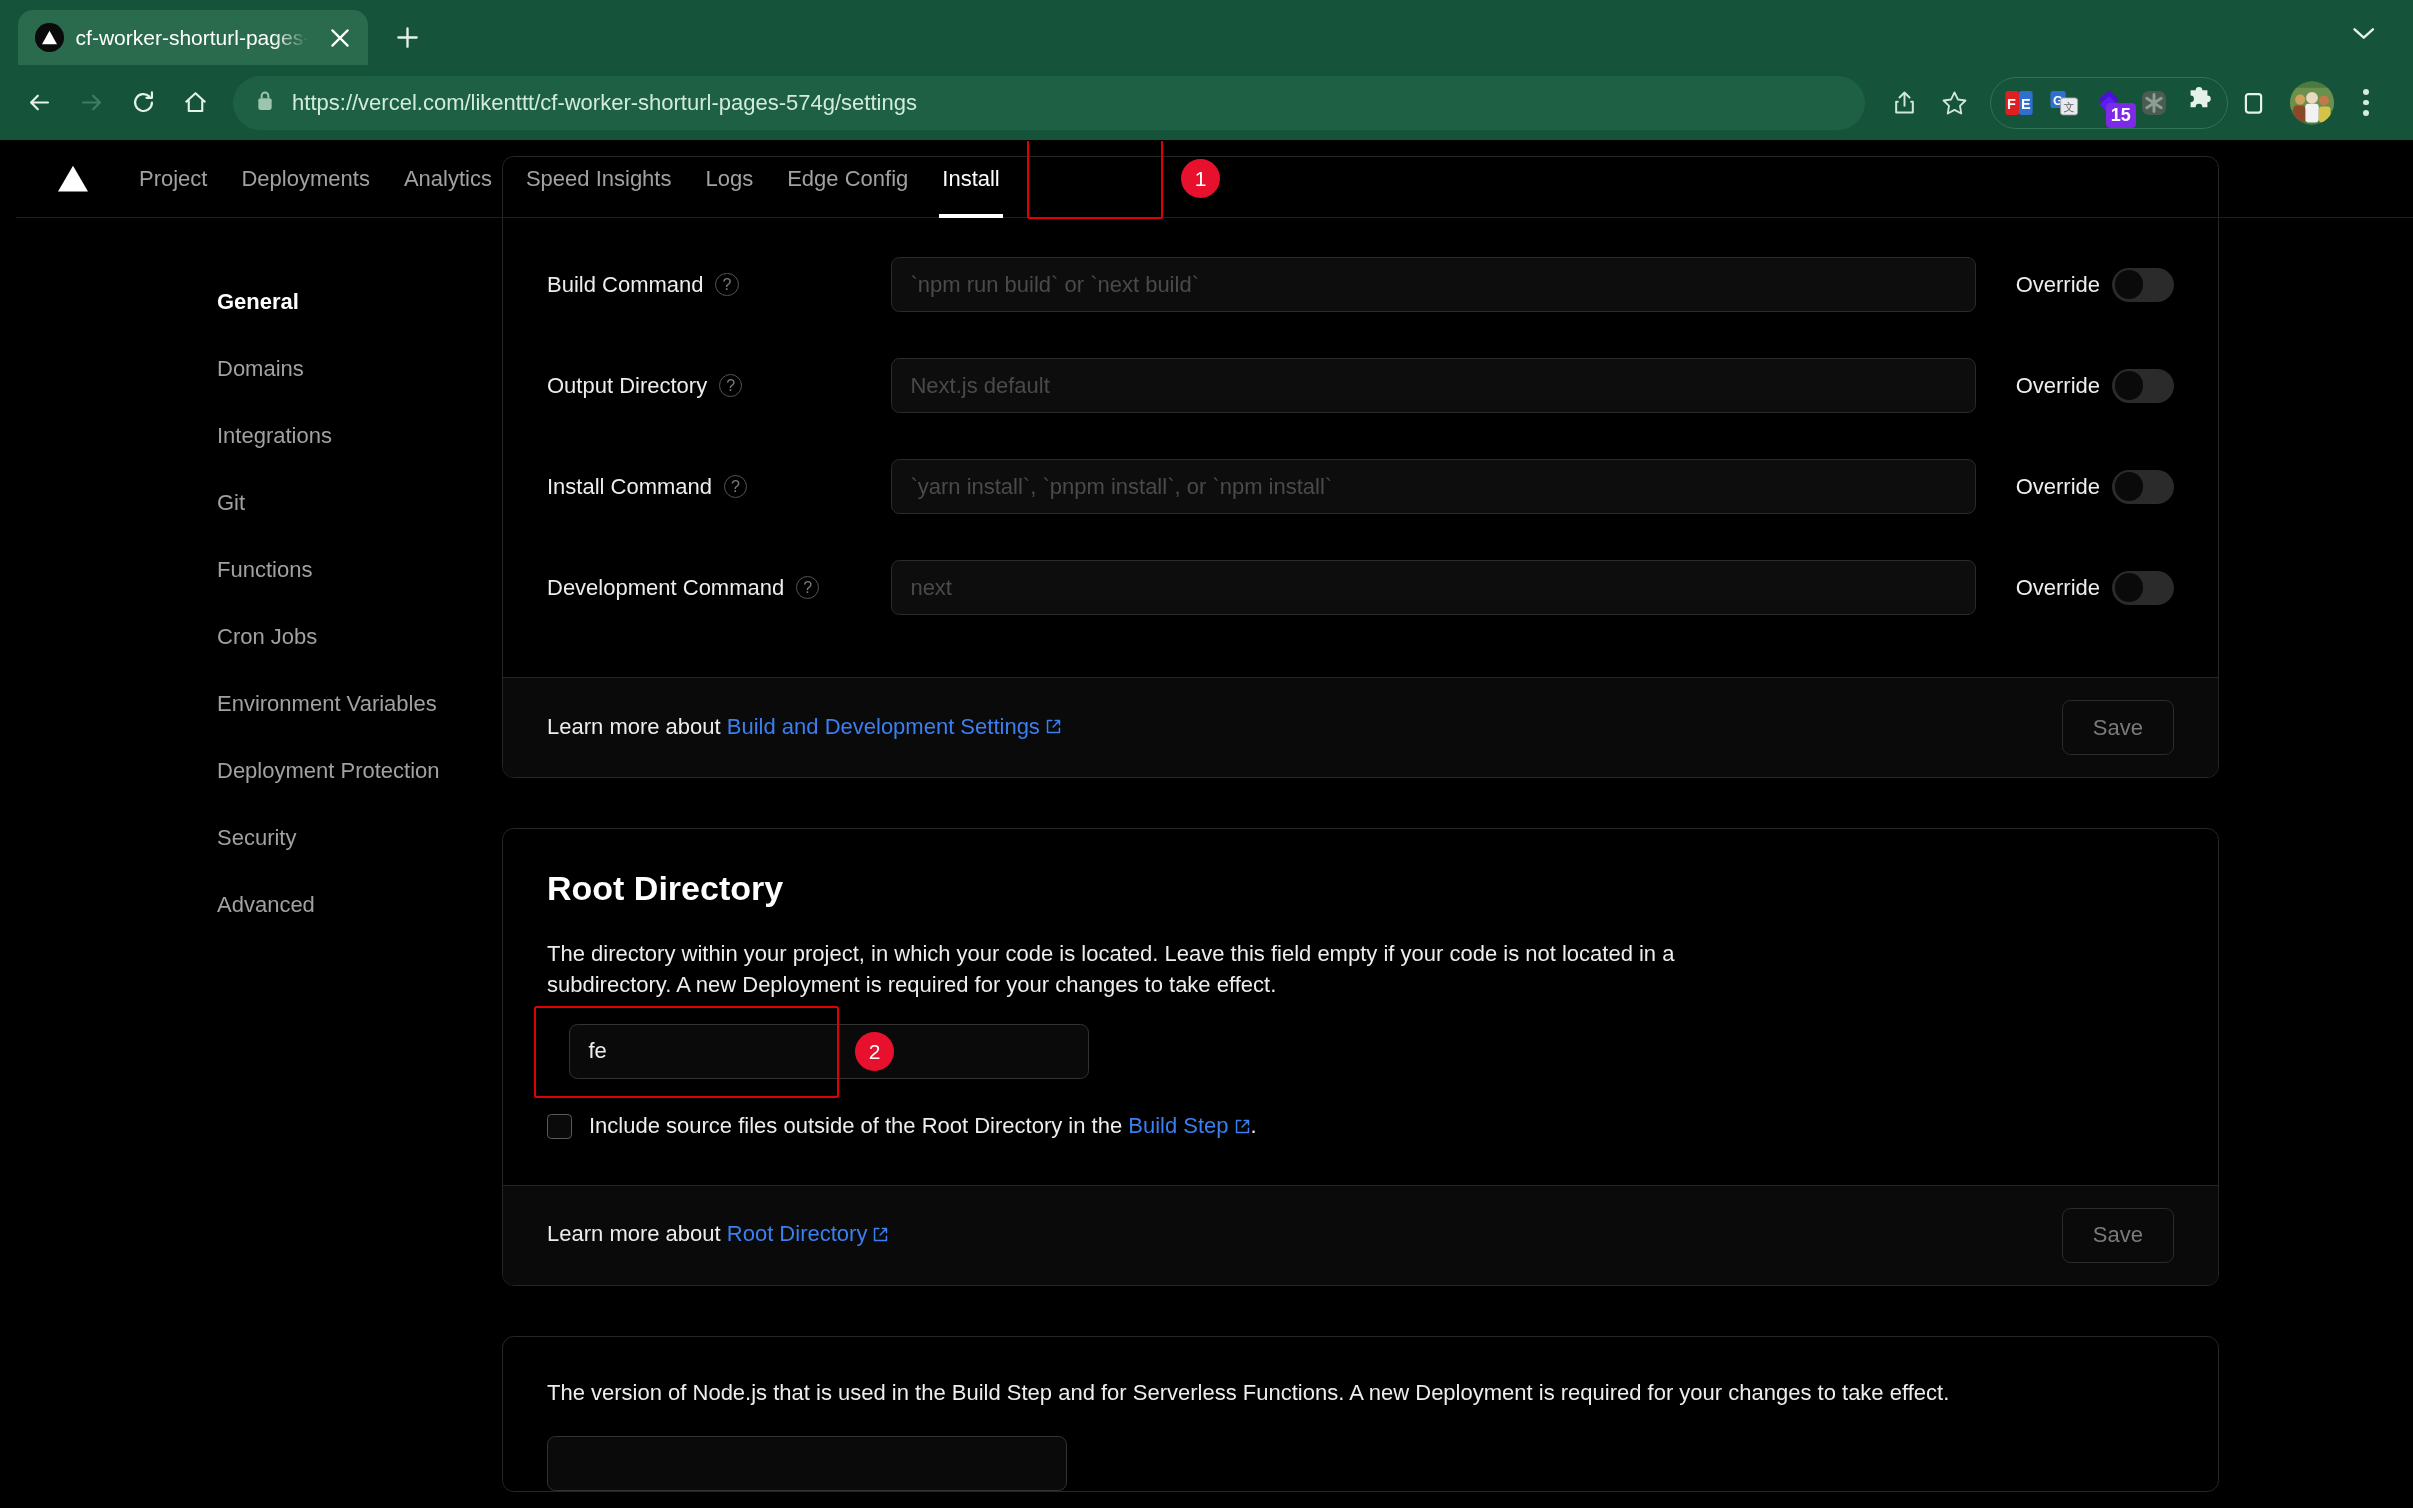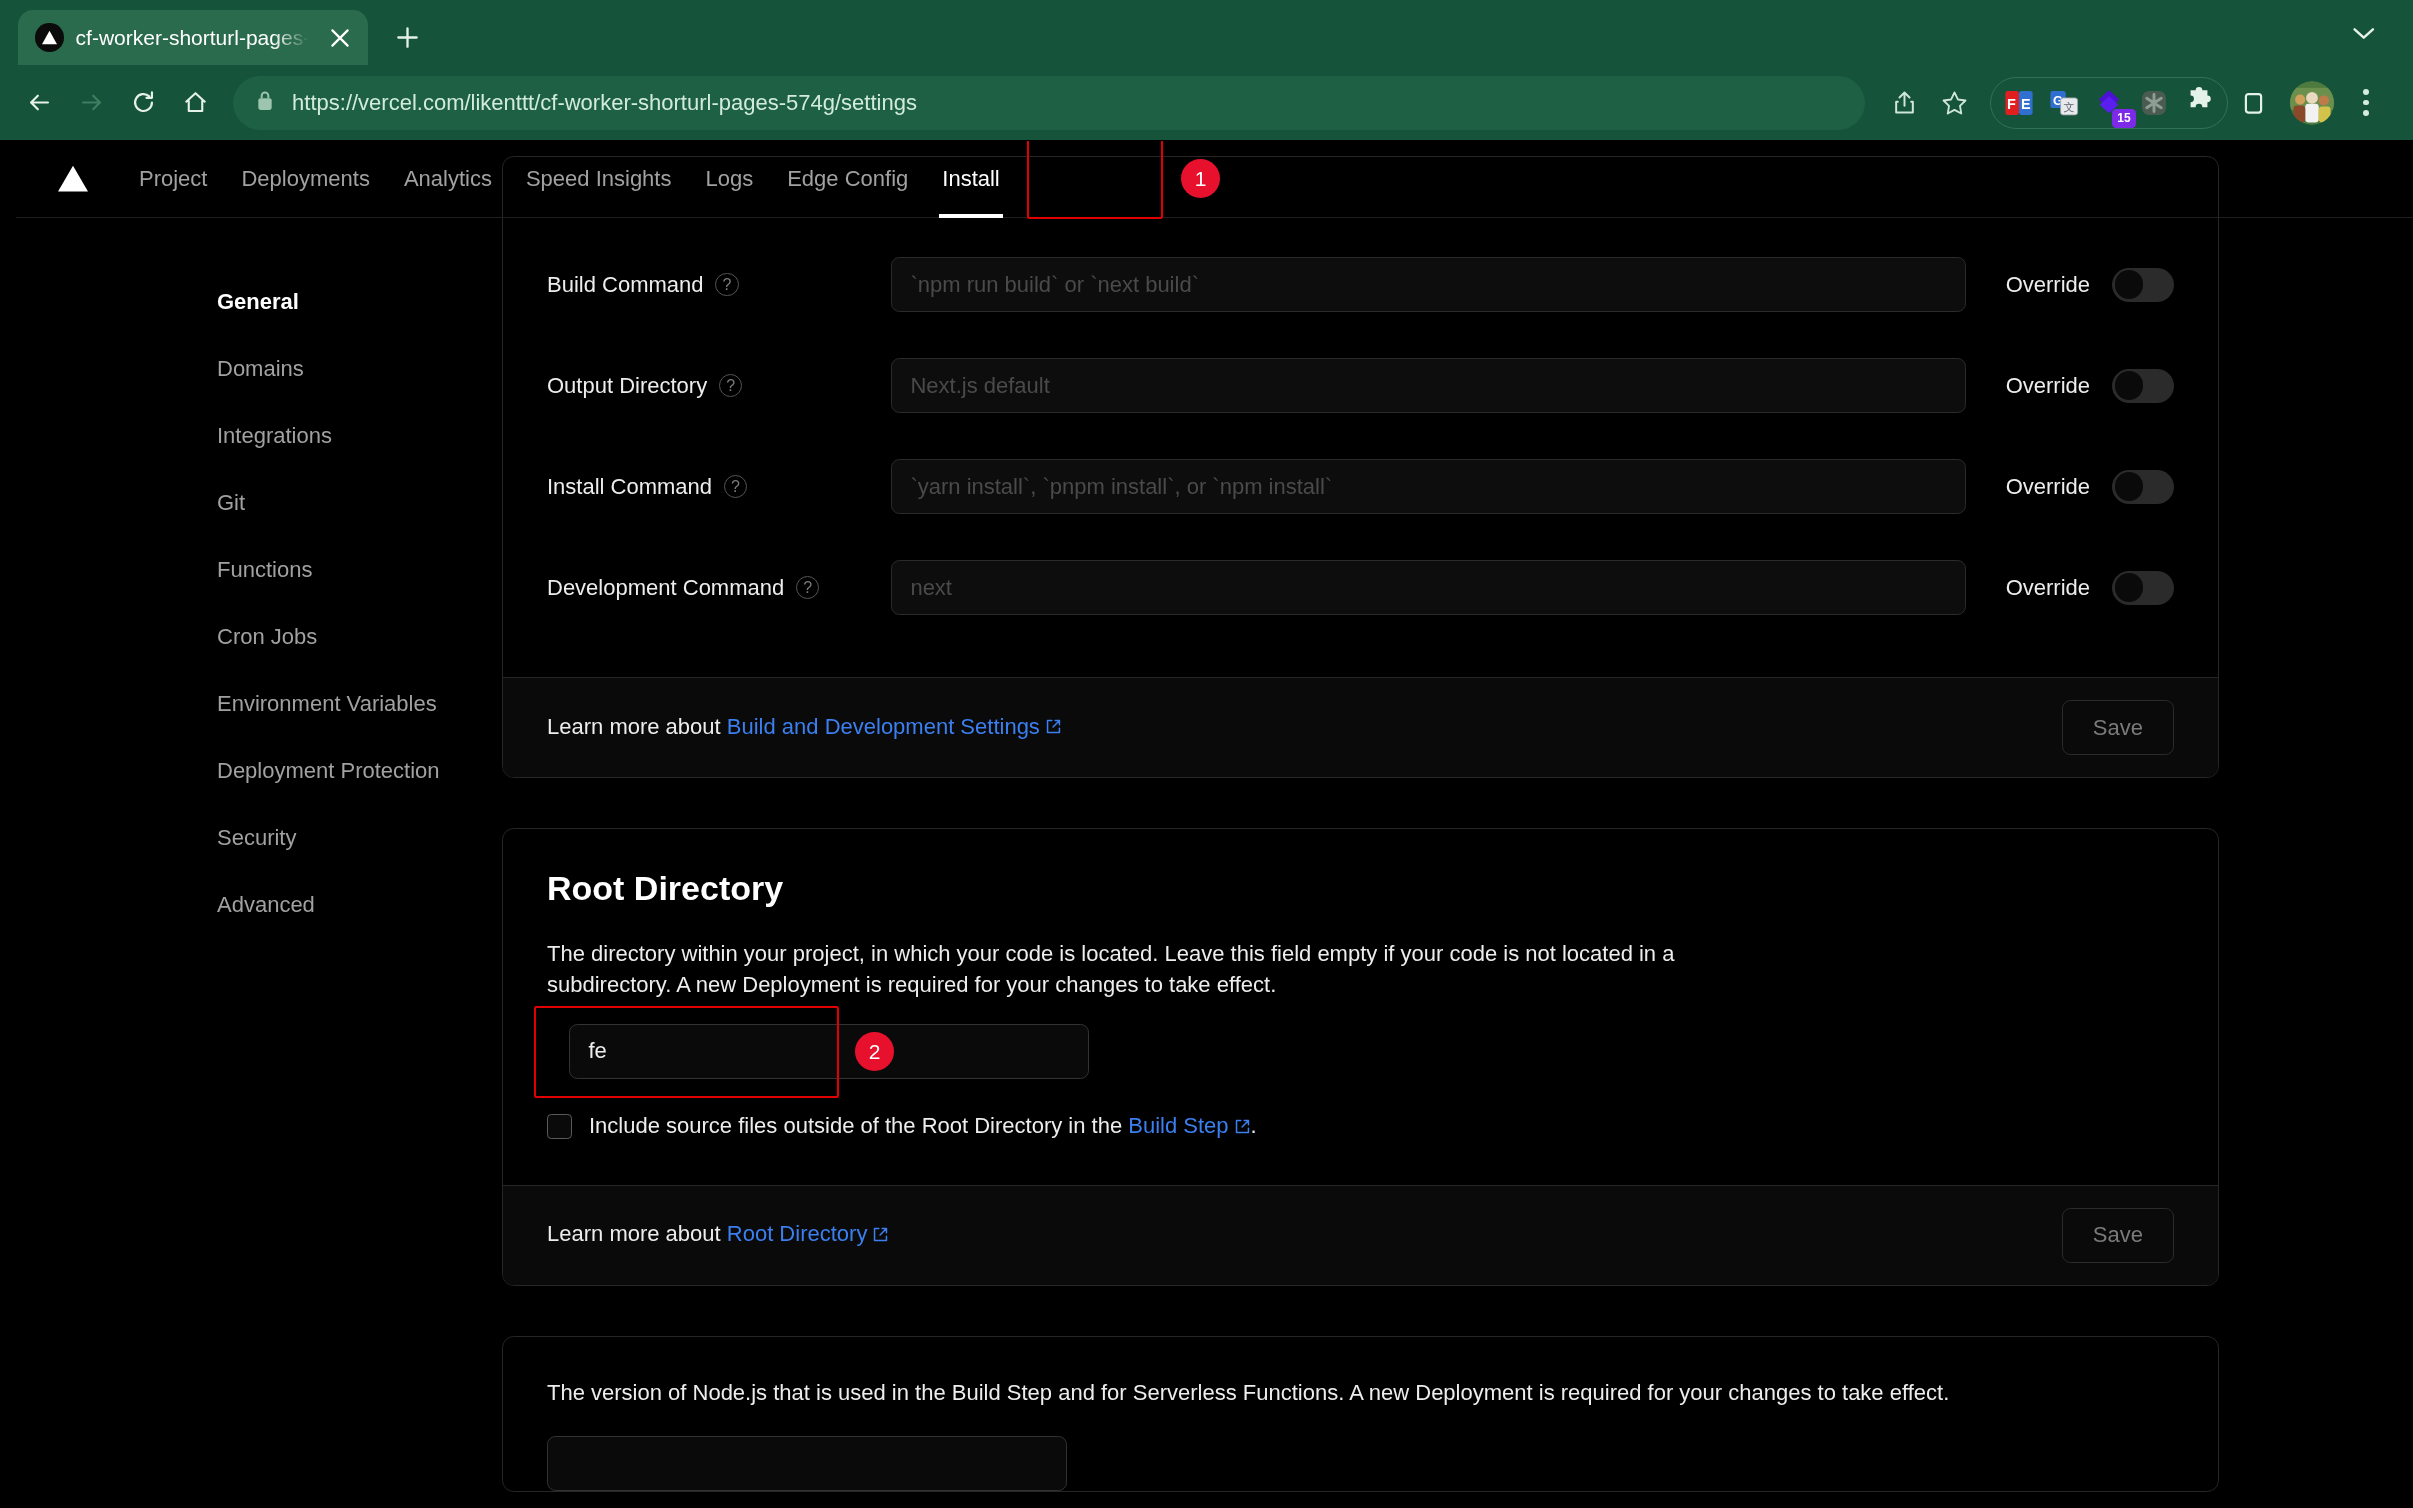--- a/index.html
+++ b/index.html
@@ -118,21 +118,21 @@
     width: 40px; height: 40px;
     display: flex; align-items: center; justify-content: center;
     position: relative;
     flex: 0 0 auto;
   }
   .ext-badge {
     position: absolute;
     right: -6.7px; bottom: -5px;
     background: #7c2ae8;
     color: #fff;
-    font-size: 12px;
+    font-size: 18px;
     line-height: 1;
     padding: 3.4px 5px;
     border-radius: 4.2px;
     font-weight: 600;
   }
   .avatar {
     width: 44px; height: 44px;
     border-radius: 50%;
     overflow: hidden;
     flex: 0 0 auto;
@@ -309,21 +309,21 @@
     display: flex;
     align-items: center;
     min-width: 0;
     overflow: hidden;
     white-space: nowrap;
   }
   .override {
     flex: 0 0 auto;
     display: flex;
     align-items: center;
-    gap: 22px;
+    gap: 12px;
     margin-left: 40px;
   }
   .override-label { color: #ededed; font-size: 22px; }
   .toggle {
     width: 62px; height: 34px;
     border-radius: 17.6px;
     background: #2b2b2b;
     position: relative;
     flex: 0 0 auto;
   }

